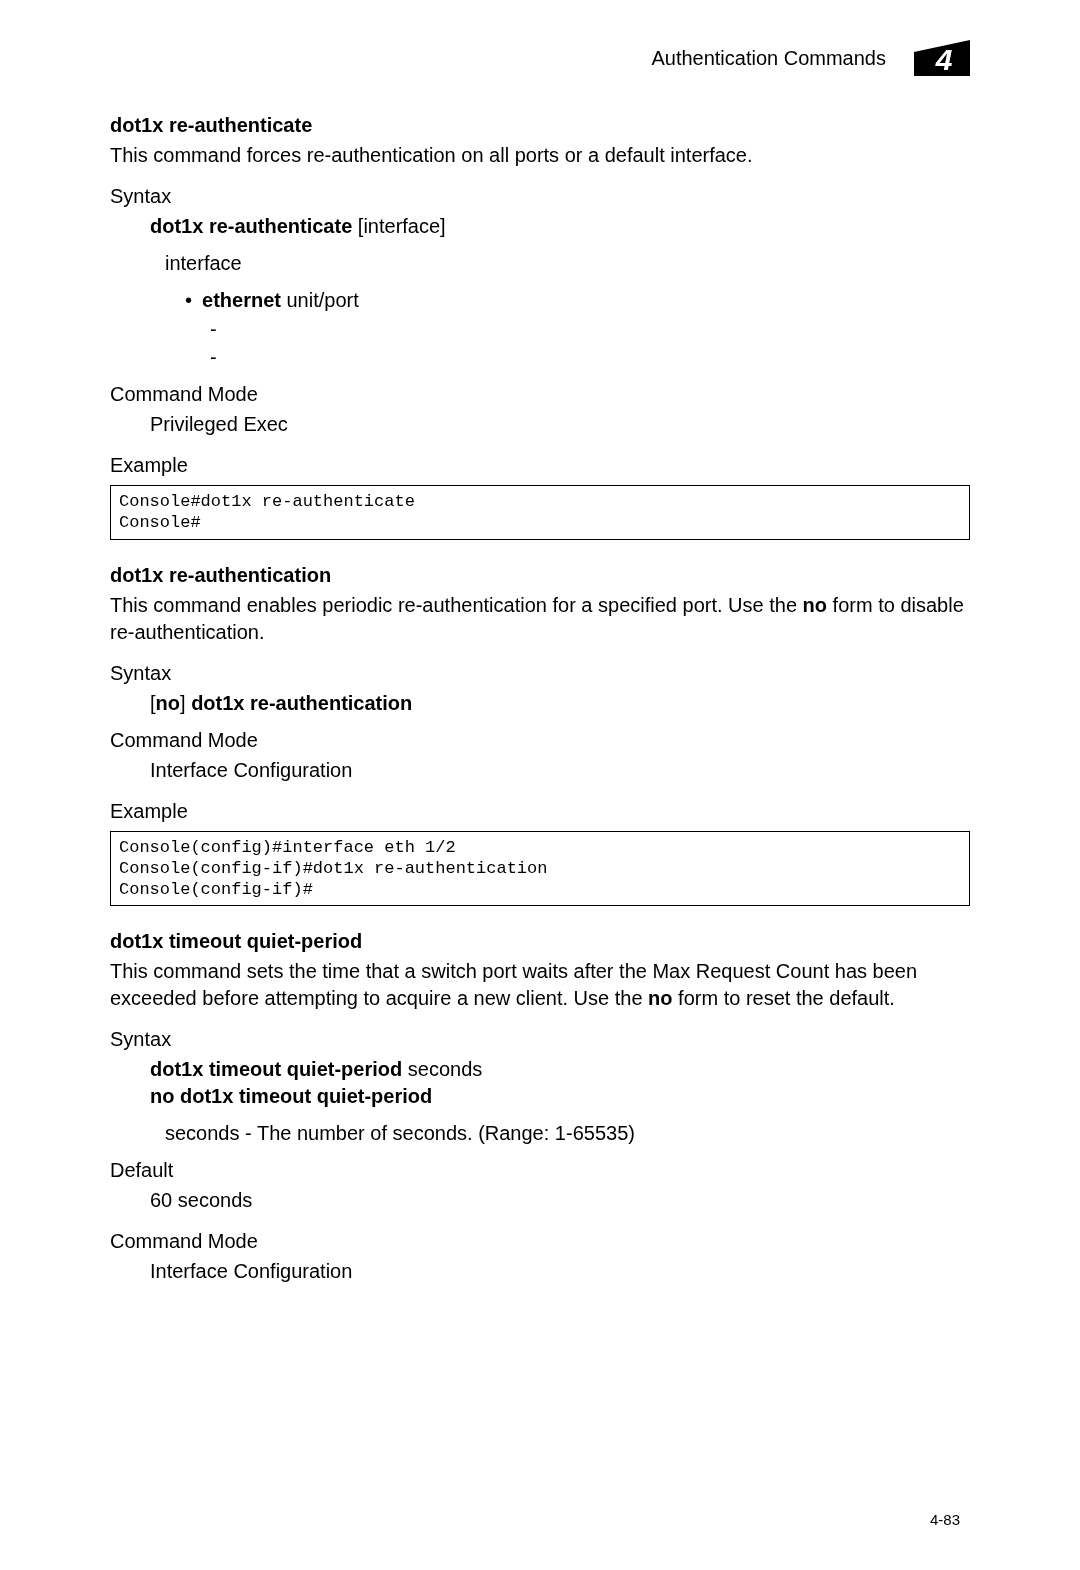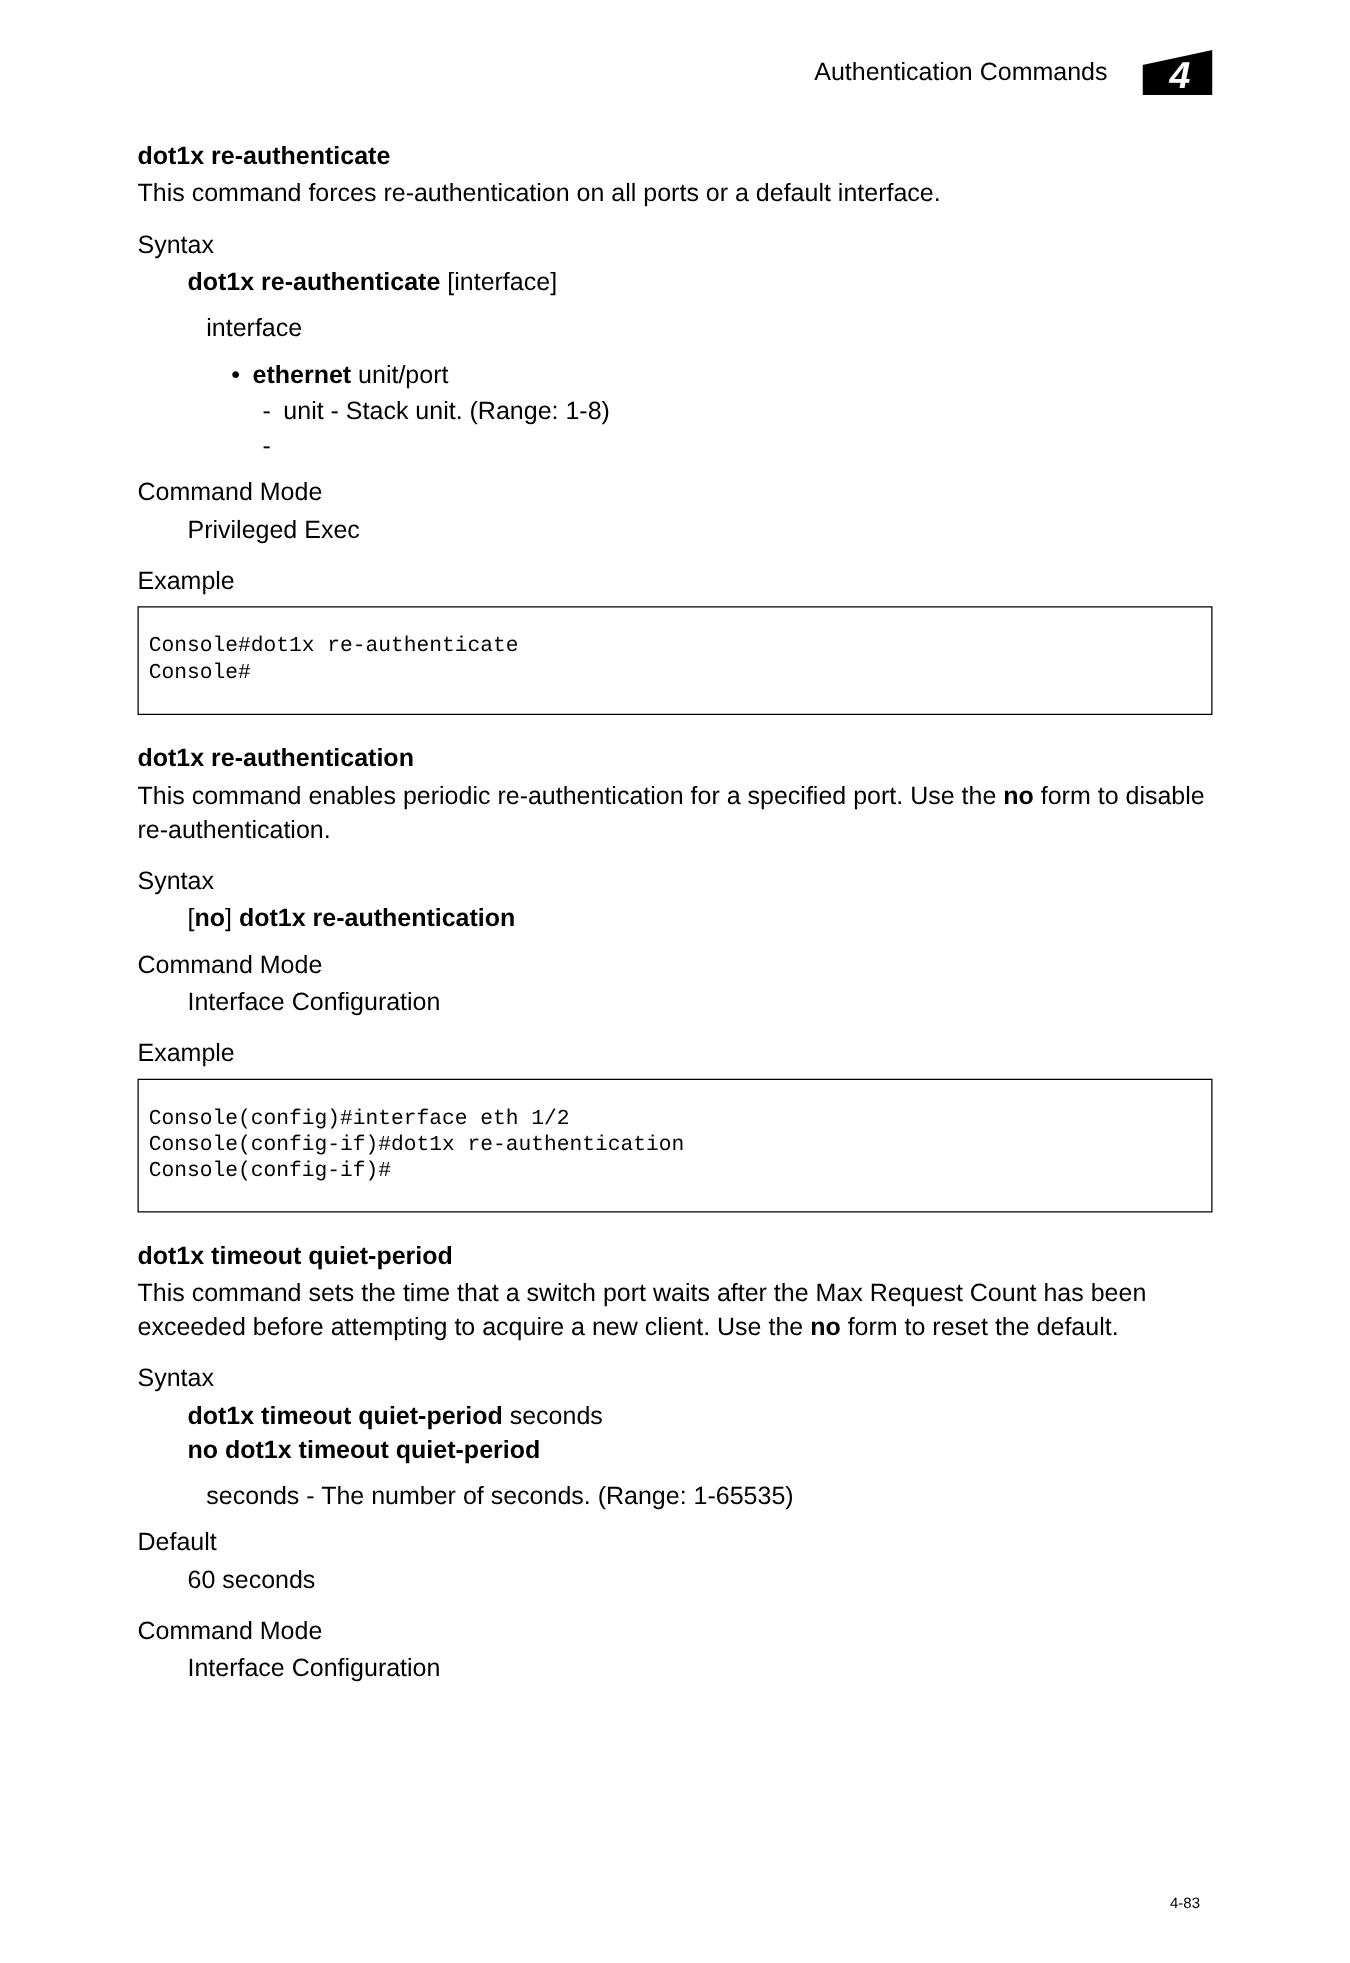--- a/index.html
+++ b/index.html
@@ -80,31 +80,31 @@
       gap: 10px;
       margin-bottom: 1px;
     }
     .dash {
       flex-shrink: 0;
     }
     .code-box {
       border: 1px solid #000;
       font-family: "Courier New", Courier, monospace;
       font-size: 17px;
-      padding: 21px 8px;
+      padding: 5px 8px;
       white-space: pre;
       margin-top: 6px;
       margin-bottom: 10px;
       line-height: 1.25;
     }
     .page-num {
       position: absolute;
       bottom: 40px;
       right: 120px;
-      font-size: 12px;
+      font-size: 15px;
     }
     .inline-block-text span { white-space: pre-wrap; }
   </style>
 </head>
 <body>
 
 <div class="header-row">
   <span>Authentication Commands</span>
   <span class="chapter-icon">
     <svg width="56" height="36" viewBox="0 0 56 36">
@@ -126,23 +126,20 @@
 
 <div class="indent-3 bullet-row">
   <span class="bullet-dot">•</span>
   <span>
     <span class="bold">ethernet</span><span class="italic"> unit</span><span>/</span><span class="italic">port</span>
   </span>
 </div>
 
 <div class="indent-4 dash-row">
   <span class="dash">-</span>
-  <span>
-    <span class="italic">unit</span><span> - Stack unit. (Range: 1-8)</span>
-  </span>
 </div>
 <div class="indent-4 dash-row" style="margin-bottom:10px;">
   <span class="dash">-</span>
 </div>
 
 <div class="subhead">Command Mode</div>
 <div class="indent-1 body-text">Privileged Exec</div>
 
 <div class="subhead">Example</div>
 <div class="code-box">Console#dot1x re-authenticate

